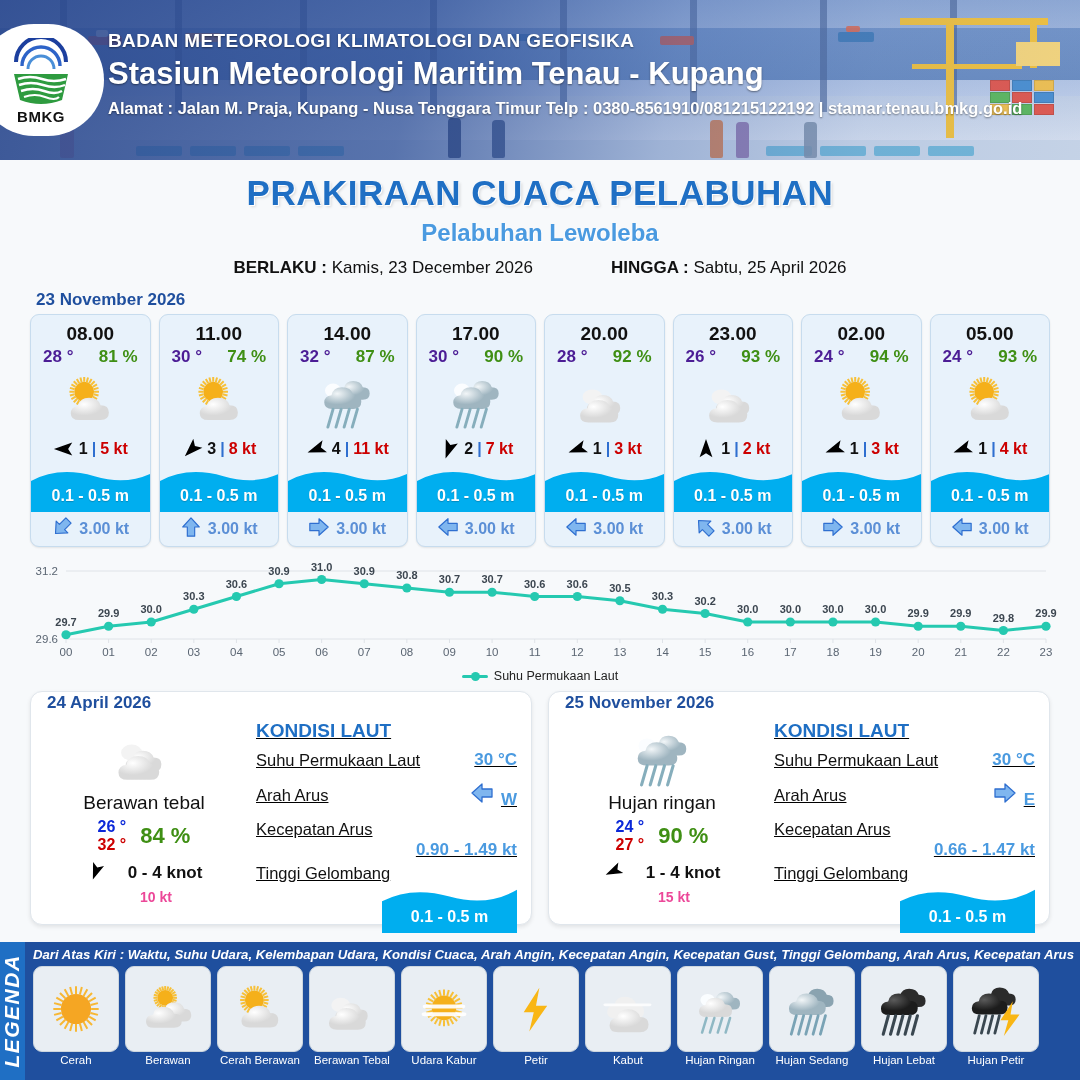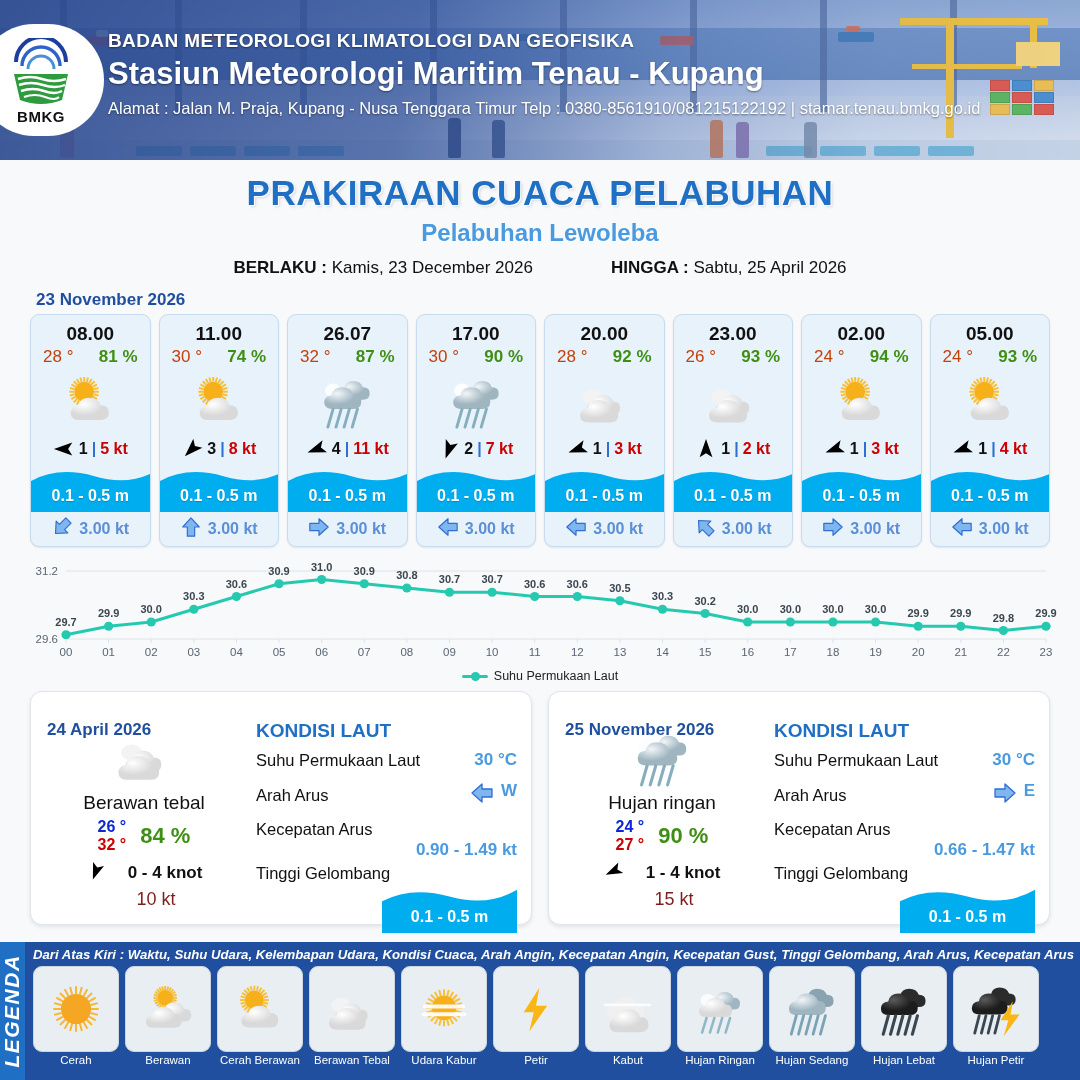--- a/index.html
+++ b/index.html
@@ -42,21 +42,21 @@
     position:absolute; left:-22px; top:24px; width:126px; height:112px;
     background:#fff; border-radius:63px; z-index:5;
     display:flex; align-items:center; justify-content:center; flex-direction:column;
   }
   .logo-mark { width:74px; height:72px; position:relative; margin-top:2px;}
   .logo-text { font-weight:bold; font-size:15px; letter-spacing:.5px; color:#111; margin-top:-2px;}
   .hdr-text { position:absolute; left:108px; top:30px; z-index:6; color:#fff;
               text-shadow:0 1px 2px rgba(0,0,0,.45); }
   .hdr-l1 { font-size:19px; font-weight:bold; letter-spacing:.4px; }
   .hdr-l2 { font-size:31px; font-weight:bold; margin-top:4px; letter-spacing:0px;}
-  .hdr-l3 { font-size:16.5px; margin-top:7px; font-weight:normal; }
+  .hdr-l3 { font-size:16.5px; margin-top:7px; font-weight:bold; }
 
   
   .title-zone { text-align:center; padding-top:13px; }
   .main-title { font-size:35px; font-weight:bold; color:#1f6fc4; letter-spacing:.5px;
                 text-shadow:1px 1px 0 #ffffff, 2px 2px 3px rgba(0,0,0,.13); }
   .sub-title  { font-size:24px; font-weight:bold; color:#4a9ae0; margin-top:6px;
                 text-shadow:1px 1px 0 #fff; }
   .valid-row { margin-top:11px; font-size:17px; color:#111; display:flex;
                justify-content:center; gap:78px;}
   .valid-row b { font-weight:bold; }
@@ -66,21 +66,21 @@
   .date-label { color:#1f4f9e; font-weight:bold; font-size:17px; margin:12px 0 4px 36px; }
 
   
   .cards { display:flex; gap:8px; padding:0 30px; }
   .card {
     width:127px; background:#e8f2fb; border:1px solid #c7dcee; border-radius:9px;
     position:relative; overflow:hidden; box-shadow:0 1px 2px rgba(0,0,0,.09);
   }
   .c-time { text-align:center; font-size:19px; font-weight:bold; color:#111; padding-top:8px; }
   .c-row2 { display:flex; justify-content:space-between; padding:2px 12px 0 12px; }
-  .c-temp { color:#c2410c; font-size:17px; font-weight:normal; }
+  .c-temp { color:#4c1d95; font-size:17px; font-weight:bold; }
   .c-hum  { color:#3f8f14; font-size:17px; font-weight:bold; }
   .c-icon { height:62px; display:flex; align-items:center; justify-content:center; margin-top:3px;}
   .c-wind { display:flex; align-items:center; justify-content:center; gap:4px; height:30px; margin-top:2px;}
   .c-wdir { width:22px; height:22px; }
   .c-wnum { font-size:16px; font-weight:bold; color:#111; }
   .c-wsep { color:#2f6fd0; font-weight:bold; font-size:16px; }
   .c-wspd { color:#cc0000; font-weight:bold; font-size:16px; }
   .c-wave { position:relative; height:47px; margin-top:1px; }
   .c-wave svg { position:absolute; left:0; top:0; }
   .c-wavetxt { position:absolute; left:0; right:0; bottom:7px; text-align:center;
@@ -93,39 +93,39 @@
   .chart-legend { text-align:center; font-size:12.5px; color:#222; margin-top:2px;
                   display:flex; align-items:center; justify-content:center; gap:6px;}
   .legend-dash { width:26px; height:3px; background:#25c9b0; position:relative; border-radius:2px;}
   .legend-dash::after{ content:""; position:absolute; left:9px; top:-3px; width:9px; height:9px;
                        border-radius:50%; background:#25c9b0;}
 
   
   .days { display:flex; gap:16px; padding:8px 30px 0 30px; }
   .day {
     flex:1; background:#fff; border:1px solid #e0e6ec; border-radius:12px;
-    box-shadow:0 2px 4px rgba(0,0,0,.09); position:relative; height:234px; padding:28px 16px;
+    box-shadow:0 2px 4px rgba(0,0,0,.09); position:relative; height:234px; padding:1px 16px;
   }
   .day-date { color:#1f4f9e; font-weight:bold; font-size:17px; }
   .day-left { position:absolute; left:18px; top:34px; width:190px; text-align:center;}
   .day-icon { height:62px; display:flex; align-items:center; justify-content:center;}
   .day-cond { font-size:19px; color:#111; margin-top:4px;}
   .day-temps { display:flex; align-items:center; justify-content:center; gap:14px; margin-top:4px;}
   .tcol { text-align:left; line-height:1.12; }
   .t-min { color:#0b28d8; font-weight:bold; font-size:16px;}
   .t-max { color:#cc0000; font-weight:bold; font-size:16px;}
   .day-hum { color:#3f8f14; font-weight:bold; font-size:22px; }
   .day-wind { display:flex; align-items:center; justify-content:center; gap:22px; margin-top:7px;}
   .day-wind-txt { font-size:17px; font-weight:bold; color:#111;}
-  .day-gust { color:#7f1d1d; font-weight:normal; font-size:18px; margin-top:4px; margin-left:24px;}
-  .day-right { position:absolute; left:225px; top:28px; right:14px; }
+  .day-gust { color:#ec4899; font-weight:bold; font-size:14px; margin-top:4px; margin-left:24px;}
+  .day-right { position:absolute; left:225px; top:28px; right:14px;text-decoration:underline; }
   .kondisi { color:#1f6fc4; font-weight:bold; font-size:19px; margin-bottom:7px;}
   .kv { display:flex; justify-content:space-between; align-items:center; margin-bottom:10px; min-height:22px;}
   .kv-l { font-size:16.5px; color:#111; }
-  .kv-r { font-size:17px; color:#4a9ae0; font-weight:bold; display:flex; align-items:flex-start; gap:7px;}
+  .kv-r { font-size:17px; color:#4a9ae0; font-weight:bold; display:flex; align-items:flex-end; gap:7px;}
   .kv-wide { display:block; margin-bottom:4px;}
   .kv-wide .kv-r { justify-content:flex-end; margin-top:1px;}
   .wave-badge { position:relative; width:135px; height:48px; margin-left:auto; margin-top:2px;}
   .wave-badge .wb-txt { position:absolute; left:0; right:0; bottom:7px; text-align:center;
                         color:#fff; font-weight:bold; font-size:16px;}
 
   
   .legend-bar { position:absolute; left:0; bottom:0; width:1080px; height:138px;
                 background:#1f4f9e; display:flex; }
   .legend-side { width:42px; background:#1f6fc4; position:relative; }
@@ -384,21 +384,21 @@
       <div class="c-wavetxt">0.1 - 0.5 m</div>
     </div>
     <div class="c-cur">
       <span><svg width="22" height="22" viewBox="0 0 24 24" style="transform:rotate(0deg)">
     <path d="M12 2 L21 12 L16 12 L16 22 L8 22 L8 12 L3 12 Z" fill="#7fb6ef" stroke="#2f6fd0" stroke-width="1.3" stroke-linejoin="round"></path>
           </svg></span>
       <span class="c-cur-txt">3.00 kt</span>
     </div>
     </div>
     <div class="card">
-    <div class="c-time">26.07</div>
+    <div class="c-time">14.00</div>
     <div class="c-row2">
       <span class="c-temp">32 °</span>
       <span class="c-hum">87 %</span>
     </div>
     <div class="c-icon">
         <svg width="58" height="58" viewBox="0 0 58 58">
           <defs>
      <radialGradient id="cgrain-icon58" cx="35%" cy="30%">
        <stop offset="0%" stop-color="#ffffff"></stop>
               <stop offset="100%" stop-color="#d9d9d9"></stop>

